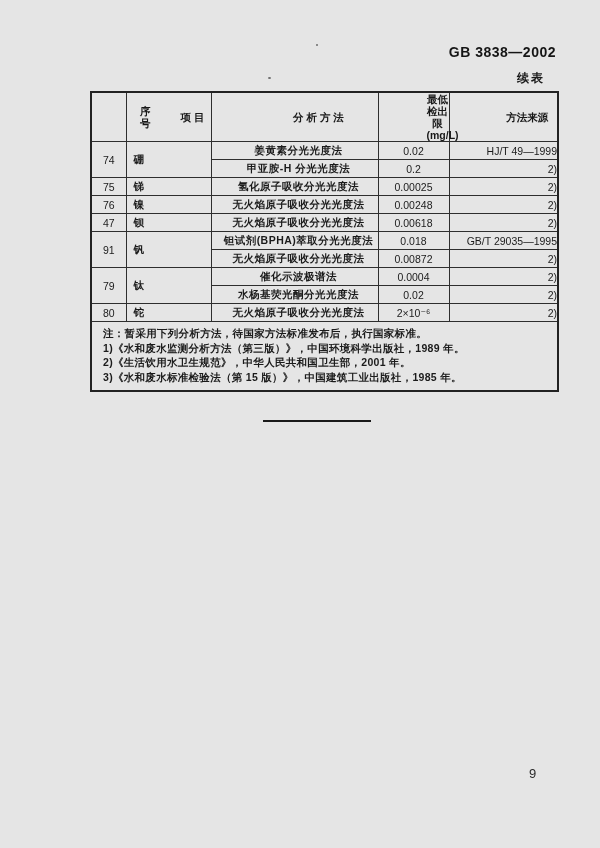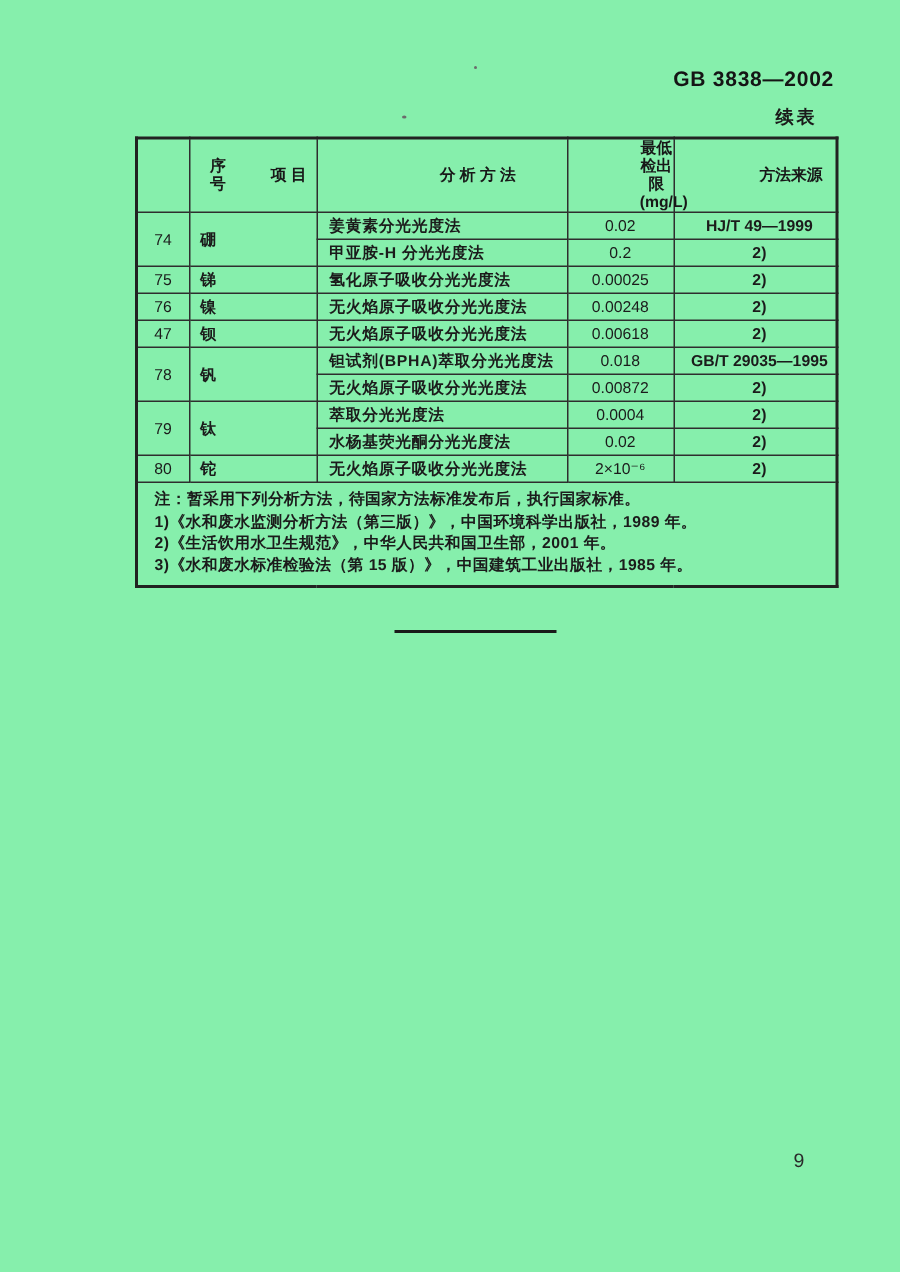--- a/index.html
+++ b/index.html
@@ -5,21 +5,21 @@
   * { margin:0; padding:0; box-sizing:border-box; }
   html,body { width:600px; height:848px; }
   body {
     background:#ffffff;
     font-family:"Liberation Sans","DejaVu Sans",sans-serif;
     color:#1c1c1c;
   }
   .page {
     position:relative;
     width:600px; height:848px;
-    background:#86efac;
+    background:#e5e5e5;
     overflow:hidden;
   }
   .doc-code {
     position:absolute;
     top:44px; right:44px;
     font-size:14px;
     font-weight:bold;
     letter-spacing:0.5px;
     color:#151515;
   }
@@ -56,23 +56,23 @@
   }
   .analysis-table td {
     font-size:10.5px;
     vertical-align:middle;
     white-space:nowrap;
     overflow:hidden;
     color:#1b1b1b;
   }
   td.c-idx   { text-align:center; font-weight:normal; }
   td.c-item  { text-align:left; padding-left:7px; font-weight:bold; }
-  td.c-method{ text-align:left; padding-left:8px; font-weight:bold; letter-spacing:0.5px; }
+  td.c-method{ text-align:center; padding-left:8px; font-weight:bold; letter-spacing:0.5px; }
   td.c-limit { text-align:center; font-weight:normal; }
-  td.c-source{ text-align:center; padding-left:6px; font-weight:bold; }
+  td.c-source{ text-align:right; padding-left:6px; font-weight:normal; }
   td.notes-cell {
     padding:4px 6px 6px 11px;
     vertical-align:top;
     white-space:normal;
     margin-top:12px;
   }
   .note-line {
     font-size:10.5px;
     font-weight:bold;
     line-height:14.5px;
@@ -164,36 +164,36 @@
 
       <tr class="data-row">
         <td class="c-idx">47</td>
         <td class="c-item">钡</td>
         <td class="c-method">无火焰原子吸收分光光度法</td>
         <td class="c-limit">0.00618</td>
         <td class="c-source">2)</td>
       </tr>
 
       <tr class="data-row">
-        <td class="c-idx" rowspan="2">78</td>
+        <td class="c-idx" rowspan="2">91</td>
         <td class="c-item" rowspan="2">钒</td>
         <td class="c-method">钽试剂(BPHA)萃取分光光度法</td>
         <td class="c-limit">0.018</td>
         <td class="c-source">GB/T 29035—1995</td>
       </tr>
       <tr class="data-row">
         <td class="c-method">无火焰原子吸收分光光度法</td>
         <td class="c-limit">0.00872</td>
         <td class="c-source">2)</td>
       </tr>
 
       <tr class="data-row">
         <td class="c-idx" rowspan="2">79</td>
         <td class="c-item" rowspan="2">钛</td>
-        <td class="c-method">萃取分光光度法</td>
+        <td class="c-method">催化示波极谱法</td>
         <td class="c-limit">0.0004</td>
         <td class="c-source">2)</td>
       </tr>
       <tr class="data-row">
         <td class="c-method">水杨基荧光酮分光光度法</td>
         <td class="c-limit">0.02</td>
         <td class="c-source">2)</td>
       </tr>
 
       <tr class="data-row">

